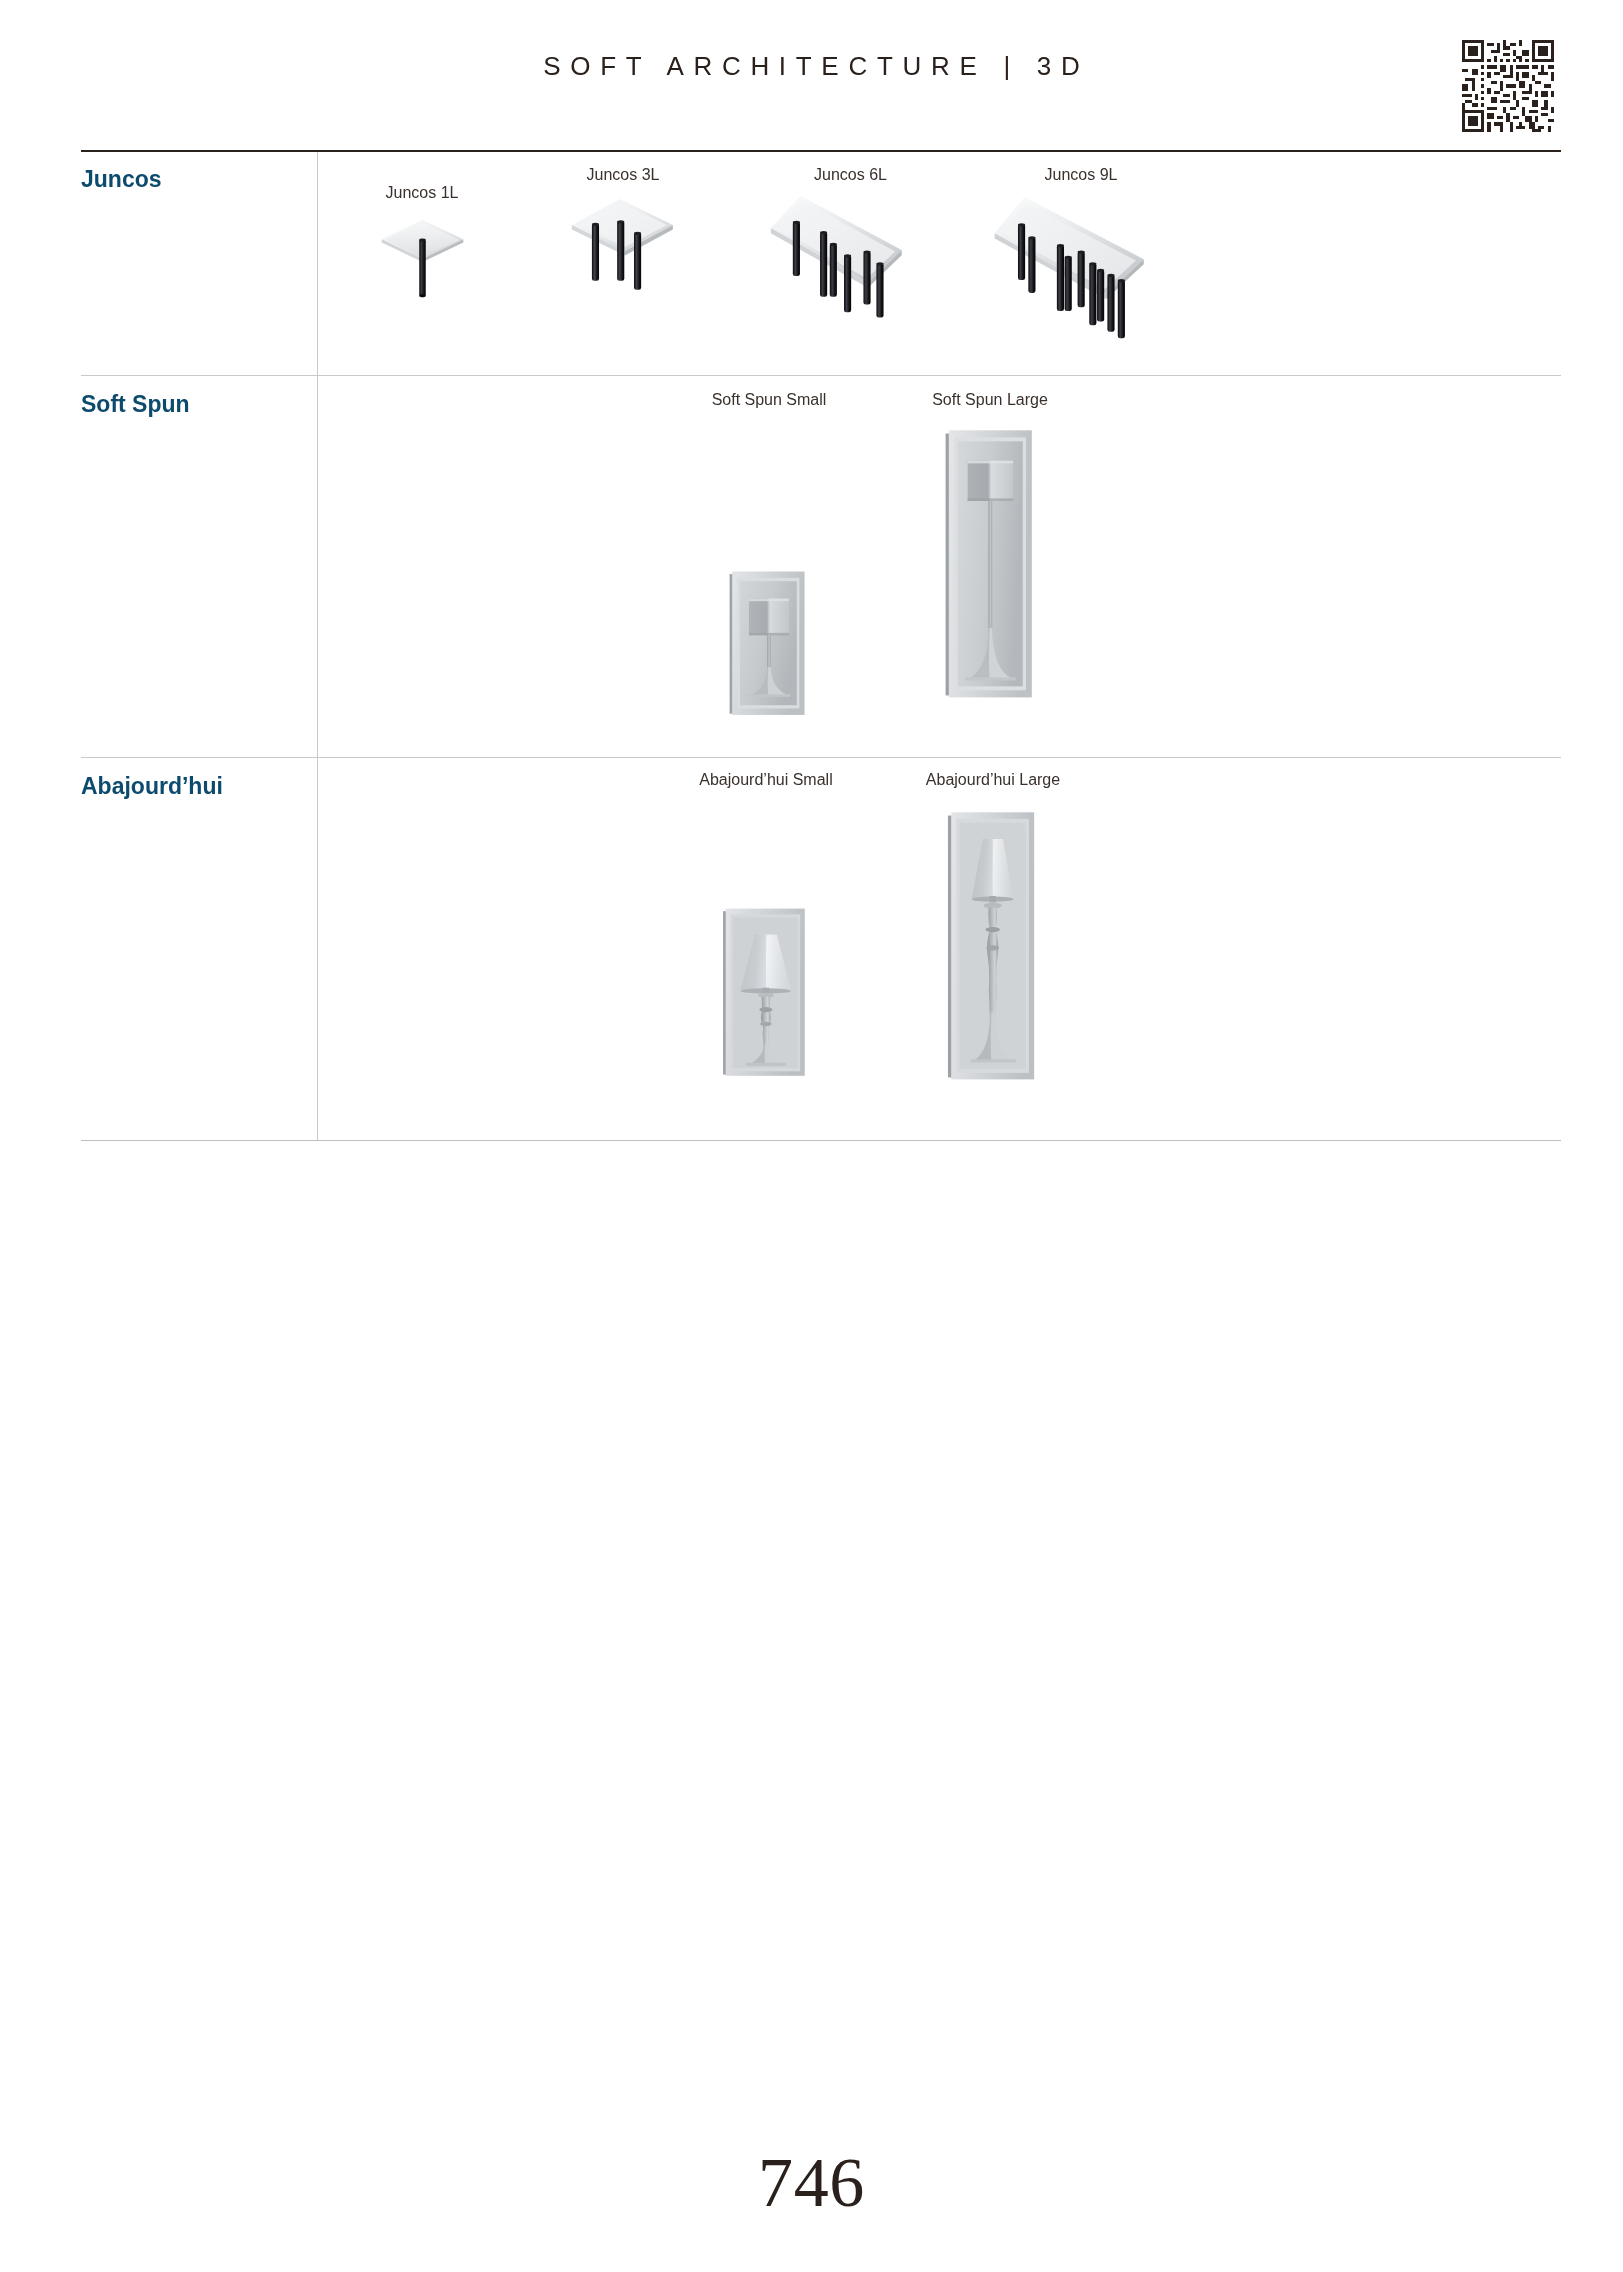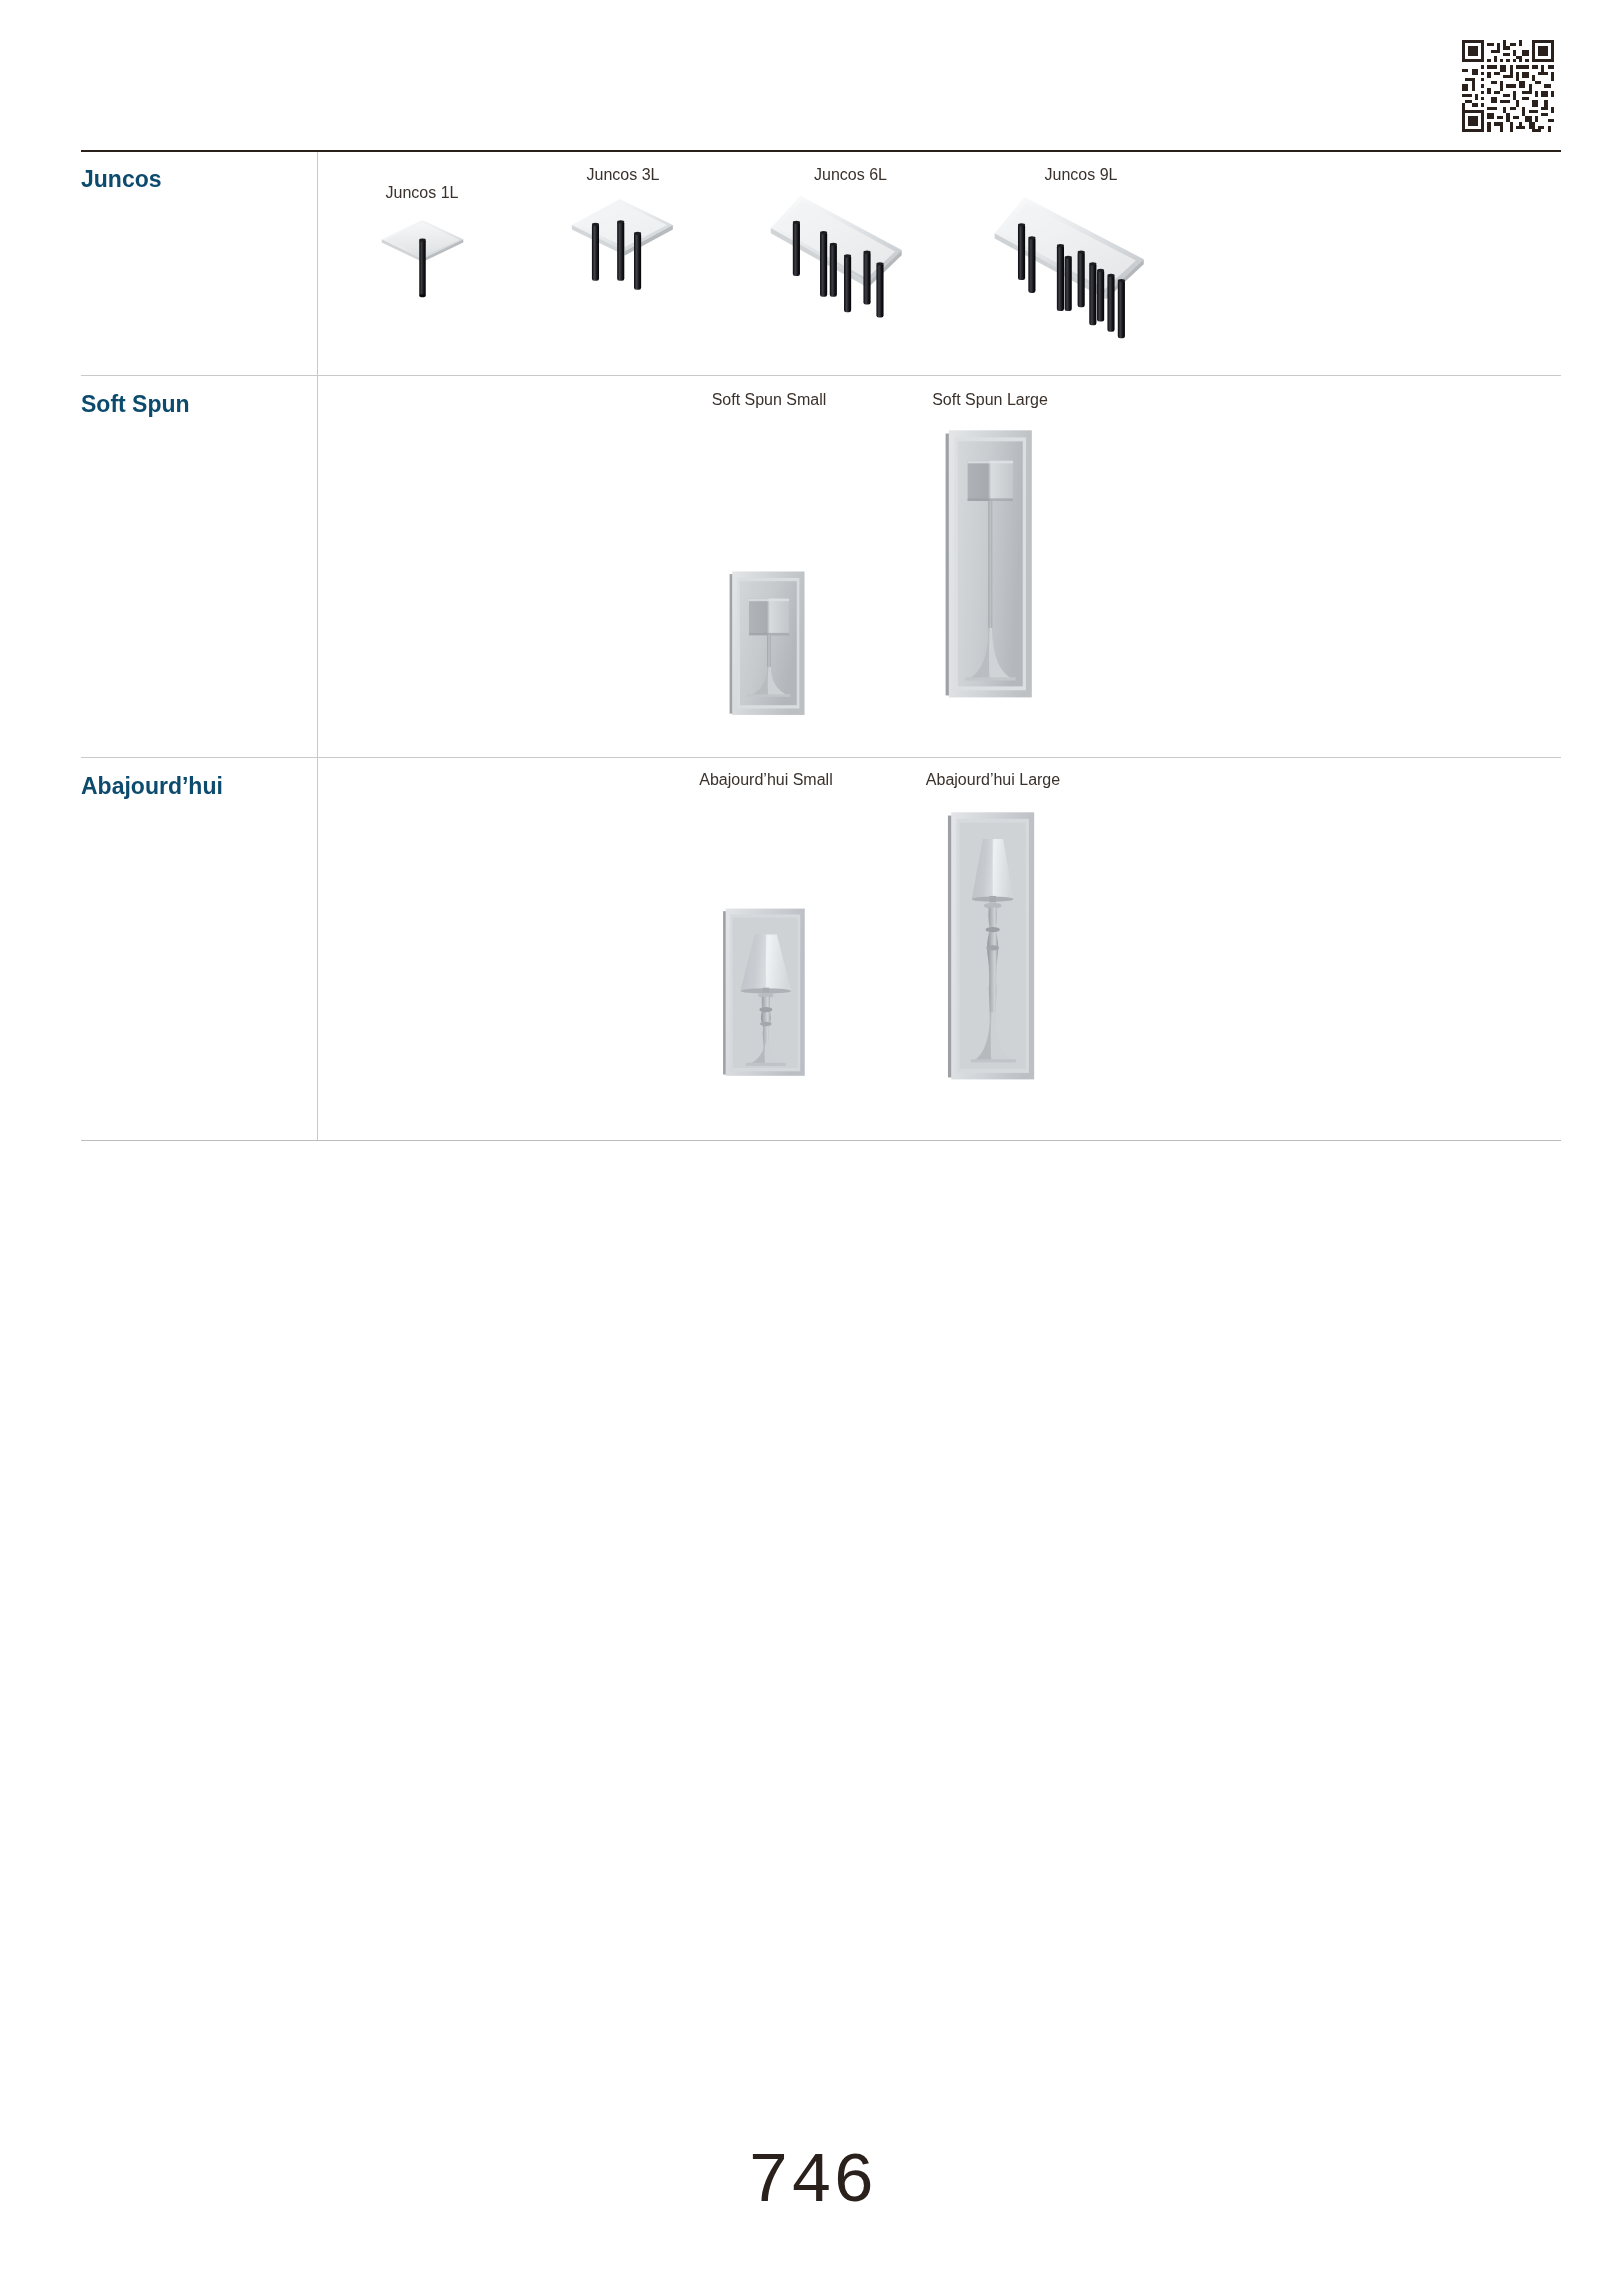--- a/index.html
+++ b/index.html
@@ -122,30 +122,31 @@
   }
   .variant-art svg { display: block; margin: 0 auto; }
 
   
   .page-number {
     position: absolute;
     left: 0;
     top: 2143px;
     width: 1623px;
     text-align: center;
-    font-family: Liberation Mono, monospace;
+    font-family: Liberation Serif, serif;
     font-size: 70px;
     color: #2b211c;
     letter-spacing: 0.6px;
   }
 </style>
 </head>
 <body>
 
 <div class="page-header">
+  <div class="header-title">SOFT ARCHITECTURE | 3D</div>
 
   <div class="qr-wrap">
     <svg viewBox="0 0 29 29" shape-rendering="crispEdges" aria-hidden="true">
       <rect width="29" height="29" fill="#ffffff"></rect>
       <g fill="#2b211c">
 
         <rect x="0" y="0" width="7" height="1"></rect>
           <rect x="0" y="6" width="7" height="1"></rect>
         <rect x="0" y="0" width="1" height="7"></rect>
           <rect x="6" y="0" width="1" height="7"></rect>

